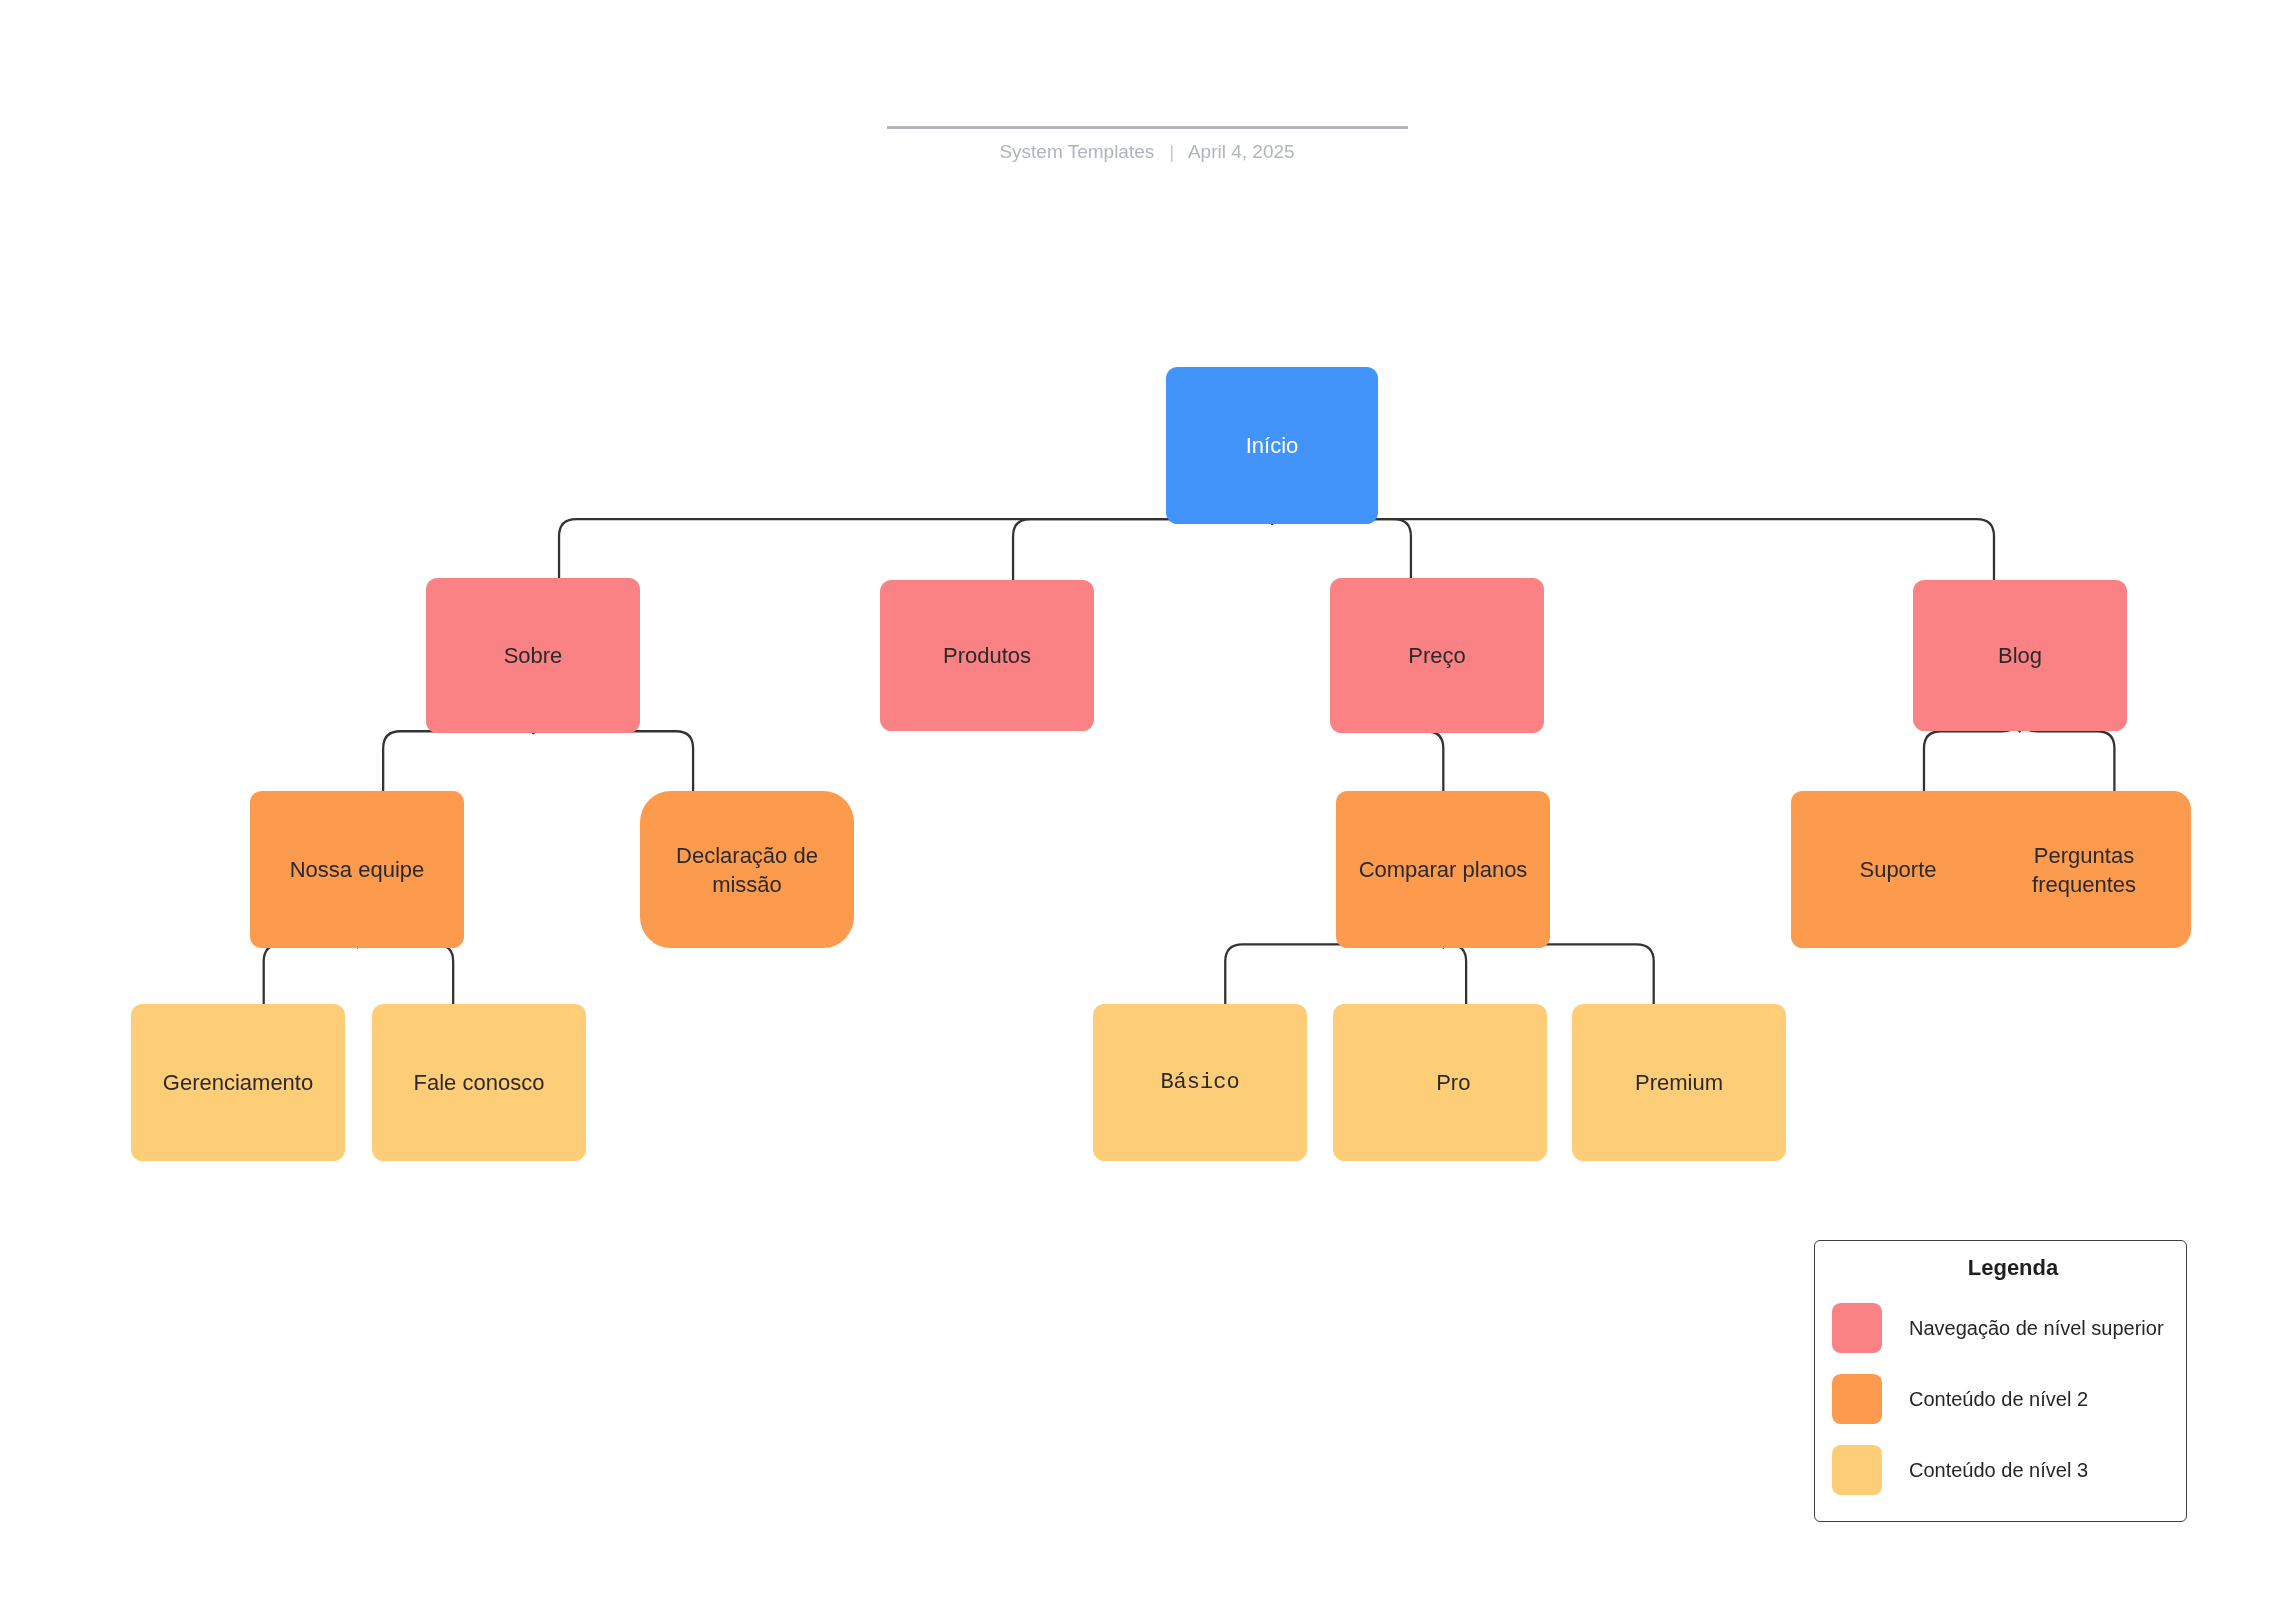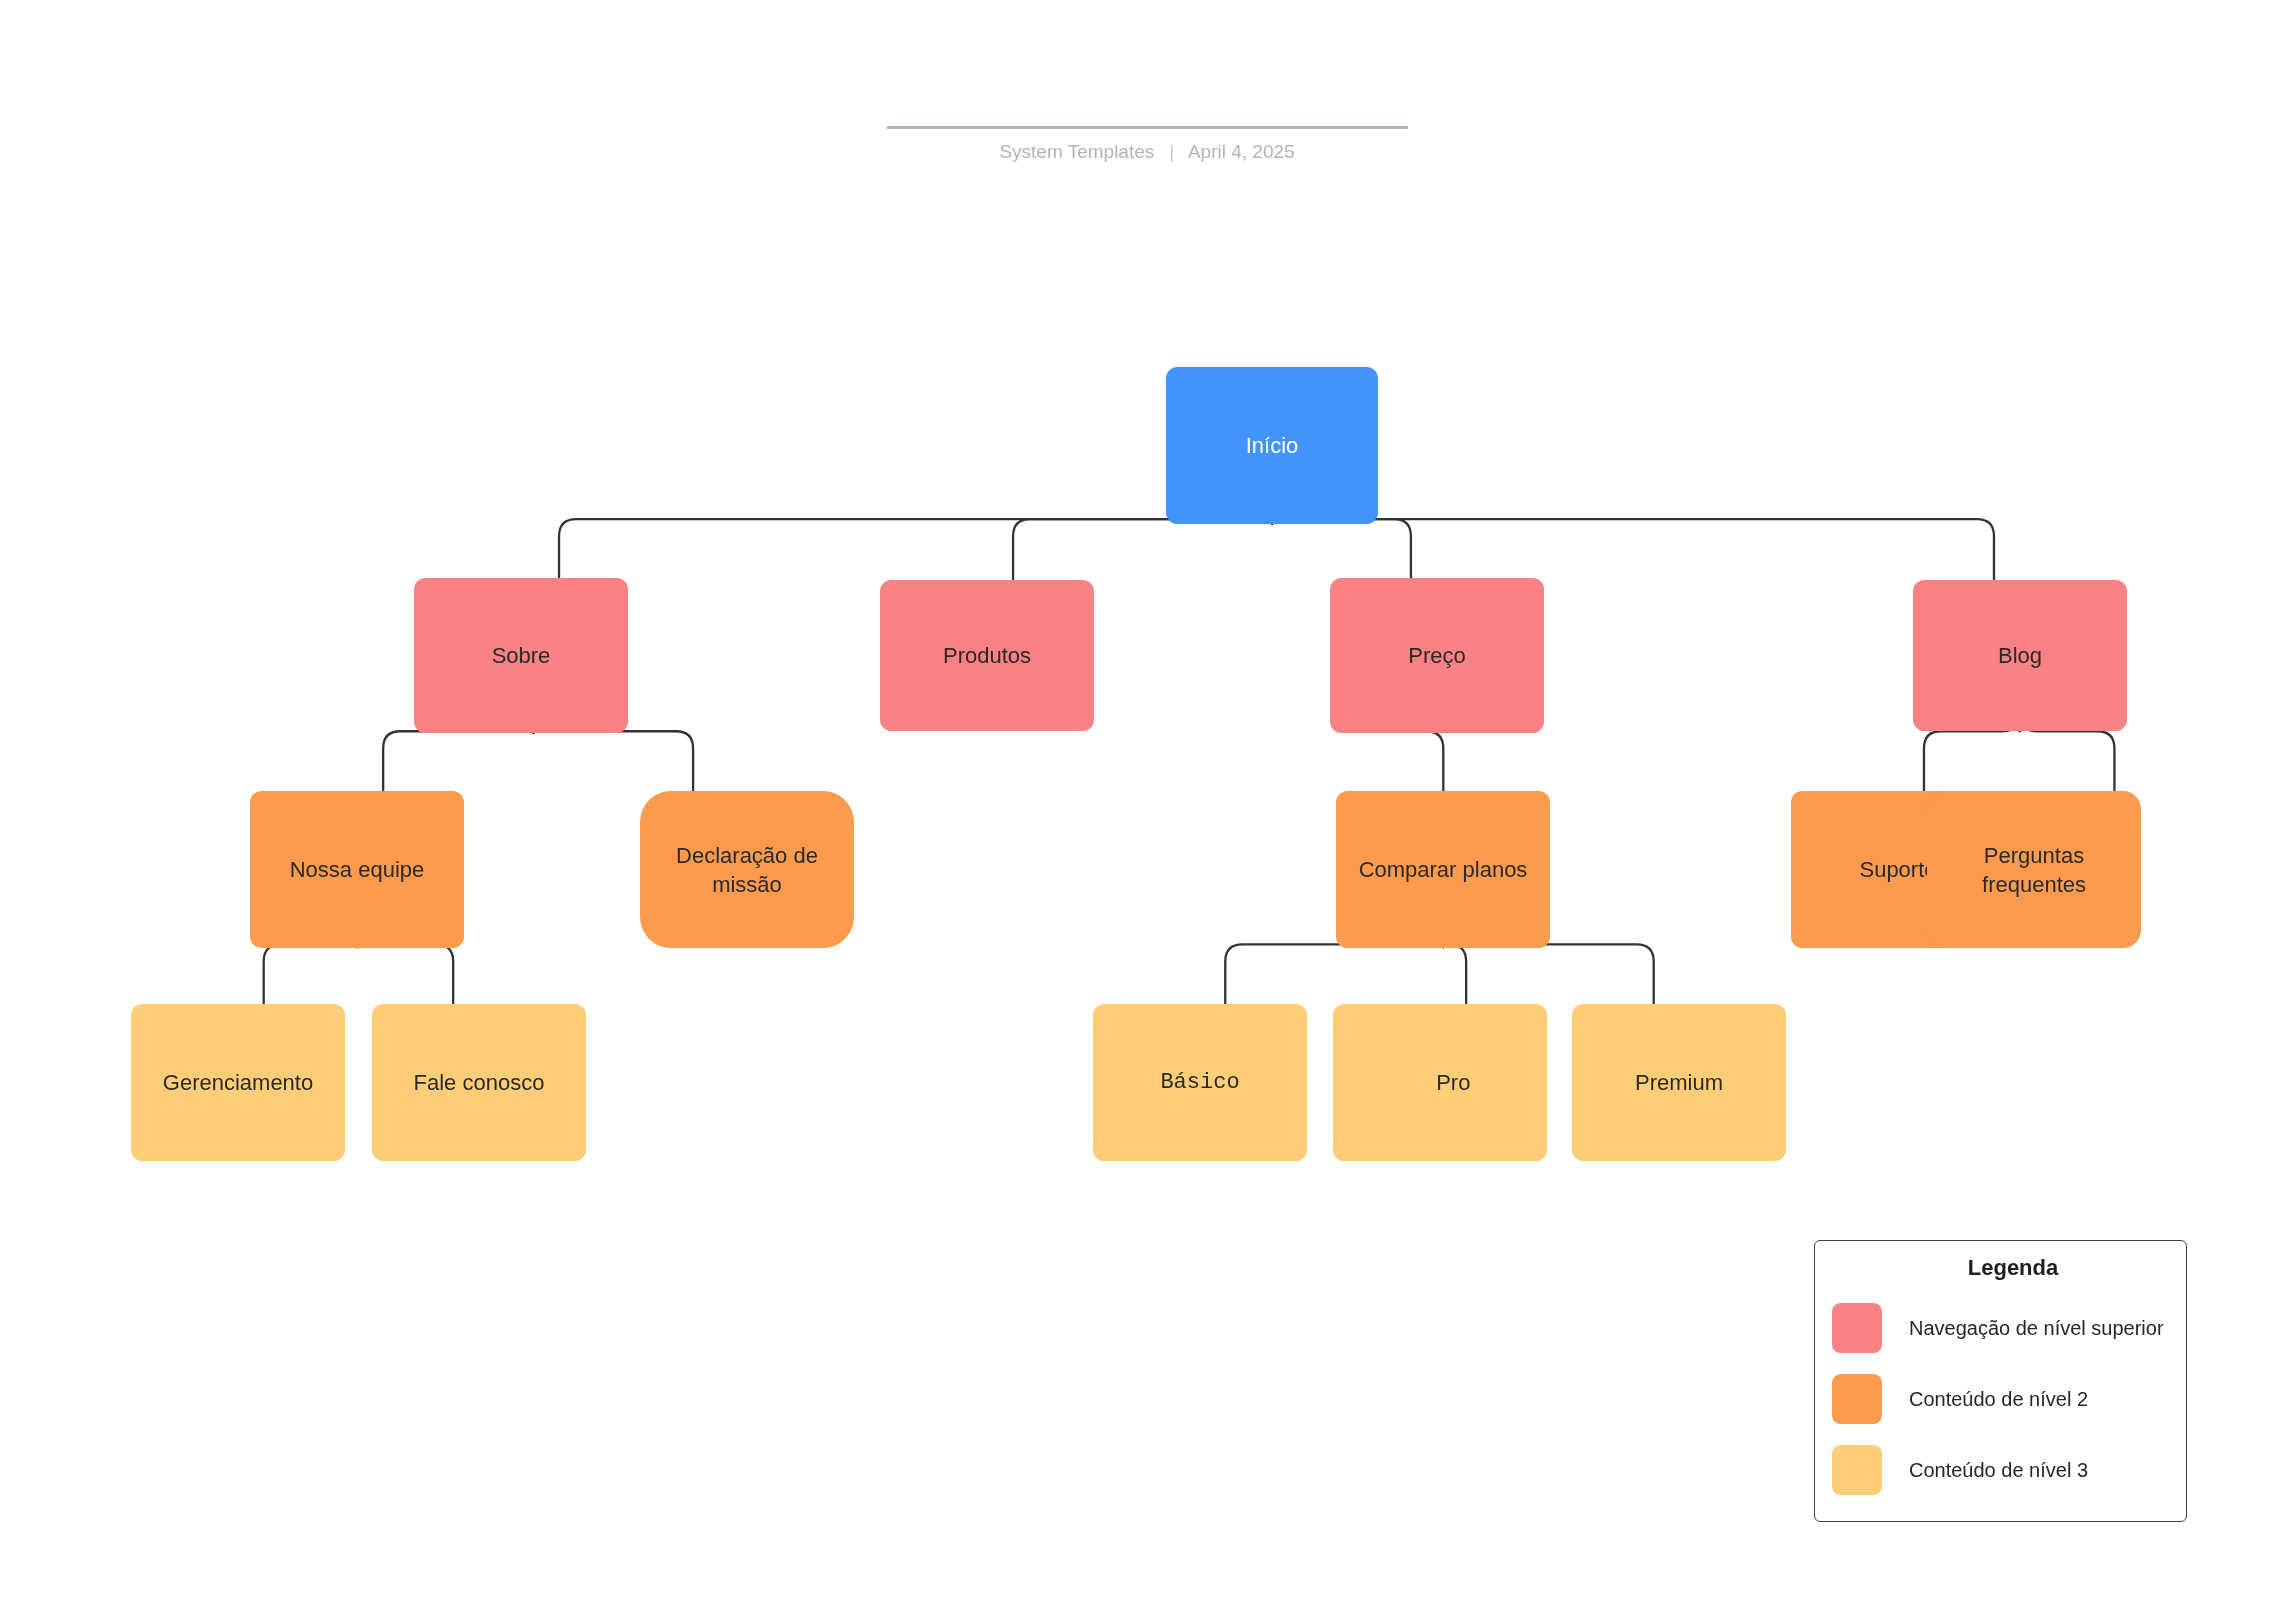--- a/index.html
+++ b/index.html
@@ -155,21 +155,21 @@
       <path d="M 374 991 L 374 970 Q 374 988 356 988 L 293.88 988 Q 275.88 988 275.88 1006 L 275.88 1050" fill="none" stroke="#333333" stroke-width="2.4" stroke-linecap="round"></path>
       <path d="M 374 991 L 374 970 Q 374 988 392 988 L 456.12 988 Q 474.12 988 474.12 1006 L 474.12 1050" fill="none" stroke="#333333" stroke-width="2.4" stroke-linecap="round"></path>
       <path d="M 1510 991 L 1510 970 Q 1510 988 1492 988 L 1299.88 988 Q 1281.88 988 1281.88 1006 L 1281.88 1050" fill="none" stroke="#333333" stroke-width="2.4" stroke-linecap="round"></path>
       <path d="M 1510 991 L 1510 970 Q 1510 988 1528 988 L 1515.88 988 Q 1533.88 988 1533.88 1006 L 1533.88 1050" fill="none" stroke="#333333" stroke-width="2.4" stroke-linecap="round"></path>
       <path d="M 1510 991 L 1510 970 Q 1510 988 1528 988 L 1712.12 988 Q 1730.12 988 1730.12 1006 L 1730.12 1050" fill="none" stroke="#333333" stroke-width="2.4" stroke-linecap="round"></path>
     </svg>
   <div id="nodes-layer">
       <div class="node root" style="left: 1166px; top: 367px; width: 212px; height: 157px;">
         <span>Início</span>
       </div>
-      <div class="node lvl1" style="left: 414px; top: 578px; width: 214px; height: 155px; align-items: center;">
+      <div class="node lvl1" style="left: 426px; top: 578px; width: 214px; height: 155px; align-items: center;">
         <span>Sobre</span>
       </div>
       <div class="node lvl1" style="left: 880px; top: 580px; width: 214px; height: 151px;">
         <span>Produtos</span>
       </div>
       <div class="node lvl1" style="left: 1330px; top: 578px; width: 214px; height: 155px;">
         <span>Preço</span>
       </div>
       <div class="node lvl1" style="left: 1913px; top: 580px; width: 214px; height: 151px;">
         <span>Blog</span>
@@ -179,21 +179,21 @@
       </div>
       <div class="node lvl2" style="left: 640px; top: 791px; width: 214px; height: 157px; border-radius: 31px;">
         <span>Declaração de missão</span>
       </div>
       <div class="node lvl2" style="left: 1336px; top: 791px; width: 214px; height: 157px;">
         <span>Comparar planos</span>
       </div>
       <div class="node lvl2" style="left: 1791px; top: 791px; width: 214px; height: 157px;">
         <span>Suporte</span>
       </div>
-      <div class="node lvl2" style="left: 1927px; top: 791px; width: 214px; height: 157px; border-radius: 18px;">
+      <div class="node lvl2" style="left: 1977px; top: 791px; width: 214px; height: 157px; border-radius: 18px;">
         <span>Perguntas frequentes</span>
       </div>
       <div class="node lvl3" style="left: 131px; top: 1004px; width: 214px; height: 157px;">
         <span>Gerenciamento</span>
       </div>
       <div class="node lvl3" style="left: 372px; top: 1004px; width: 214px; height: 157px;">
         <span>Fale conosco</span>
       </div>
       <div class="node lvl3" style="left: 1093px; top: 1004px; width: 214px; height: 157px; font-family: Liberation Mono, monospace;">
         <span>Básico</span>

